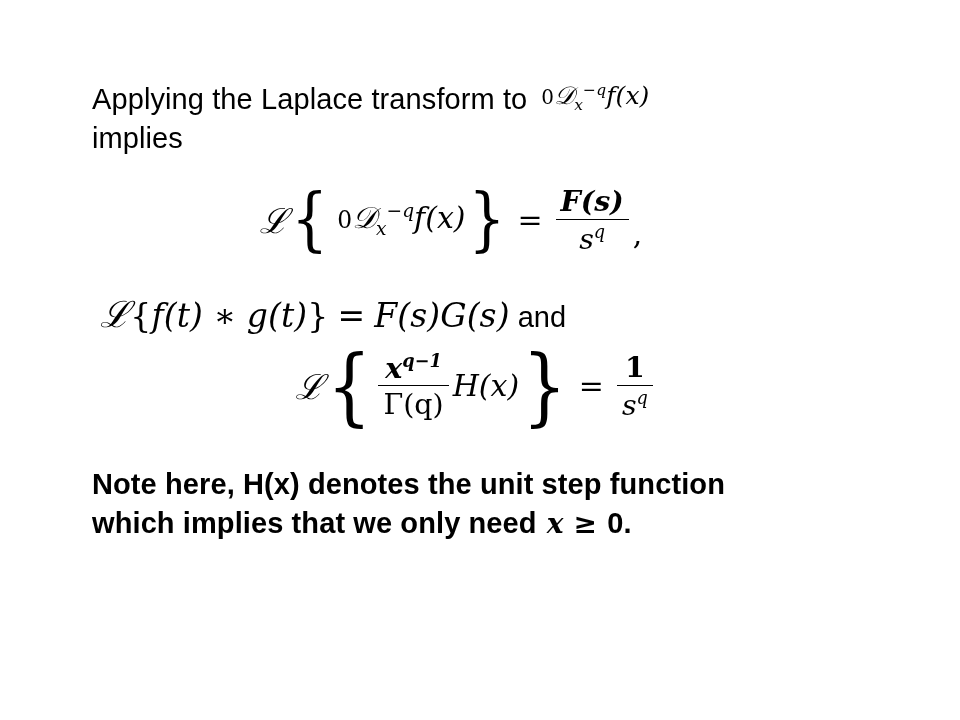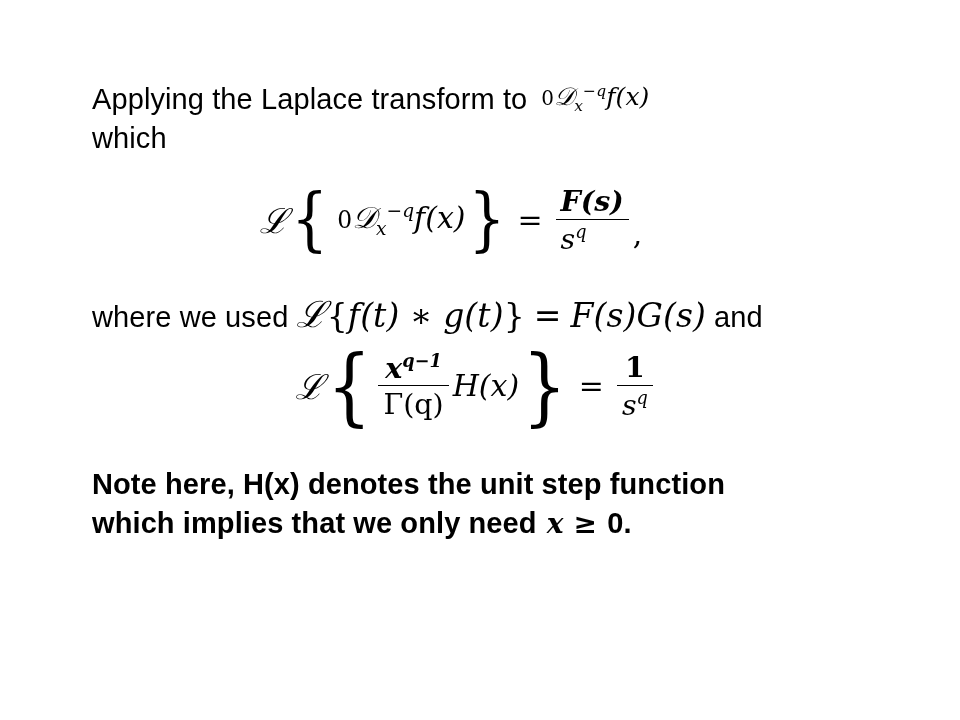--- a/index.html
+++ b/index.html
@@ -45,21 +45,21 @@
   sup.s, sub.s {
     font-size: 0.62em;
     font-style: italic;
   }
   sup.s { vertical-align: super; }
   sub.s { vertical-align: sub; }
 
   
   .line1 {
     display: flex;
-    align-items: flex-end;
+    align-items: center;
     gap: 14px;
   }
   .line1 .math { font-size: 25px; position: relative; top: -2px; }
 
   
   .eq {
     display: flex;
     justify-content: center;
     align-items: center;
   }
@@ -100,21 +100,21 @@
     vertical-align: middle;
     margin: 0 4px;
     font-size: 0.95em;
   }
   .frac .num { padding: 0 5px 1px 5px; font-weight: bold; }
   .frac .den {
     padding: 2px 5px 0 5px;
     border-top: 1.6px solid #000;
     width: 100%;
     box-sizing: border-box;
-    text-align: left;
+    text-align: center;
   }
 
   
   .line3 {
     margin-top: 36px;
     display: flex;
     align-items: baseline;
     flex-wrap: nowrap;
   }
   .line3 .inlinemath {
@@ -140,40 +140,39 @@
 </head>
 <body>
 
 <div class="slide">
 
   <div class="prose line1">
     <span>Applying the Laplace transform to</span>
     <span class="math"><span class="up" style="font-size:0.8em">0</span><span class="scr">𝒟</span><sub class="s">x</sub><sup class="s">−q</sup><span>f</span><span>(x)</span></span>
   </div>
   <div class="prose">
-    <span>which</span>
+    <span>implies</span>
   </div>
 
   <div class="eq eq-1">
     <span class="bigmath">
       <span class="scr" style="font-size:1.15em">ℒ</span>
       <span class="brace brace-tall">{</span>
       <span style="margin-left:6px"><span class="up" style="font-size:0.78em">0</span><span class="scr">𝒟</span><sub class="s">x</sub><sup class="s">−q</sup><span>f</span><span>(x)</span></span>
       <span class="brace brace-tall">}</span>
       <span class="op">=</span>
       <span class="frac">
         <span class="num">F(s)</span>
         <span class="den"><span>s</span><sup class="s">q</sup></span>
       </span>
       <span class="up" style="align-self:flex-end; padding-bottom:4px">,</span>
     </span>
   </div>
 
   <div class="prose line3">
-    <span>where we used</span>
     <span class="inlinemath"><span class="scr" style="font-size:1.1em">ℒ</span><span class="up">{</span><span>f(t) ∗ g(t)</span><span class="up">}</span><span class="op">=</span><span>F(s)G(s)</span></span>
     <span>and</span>
   </div>
 
   <div class="eq eq-2">
     <span class="bigmath">
       <span class="scr" style="font-size:1.15em">ℒ</span>
       <span class="brace brace-tall" style="font-size:70px">{</span>
       <span class="frac" style="margin-left:4px">
         <span class="num"><span>x</span><sup class="s">q−1</sup></span>

